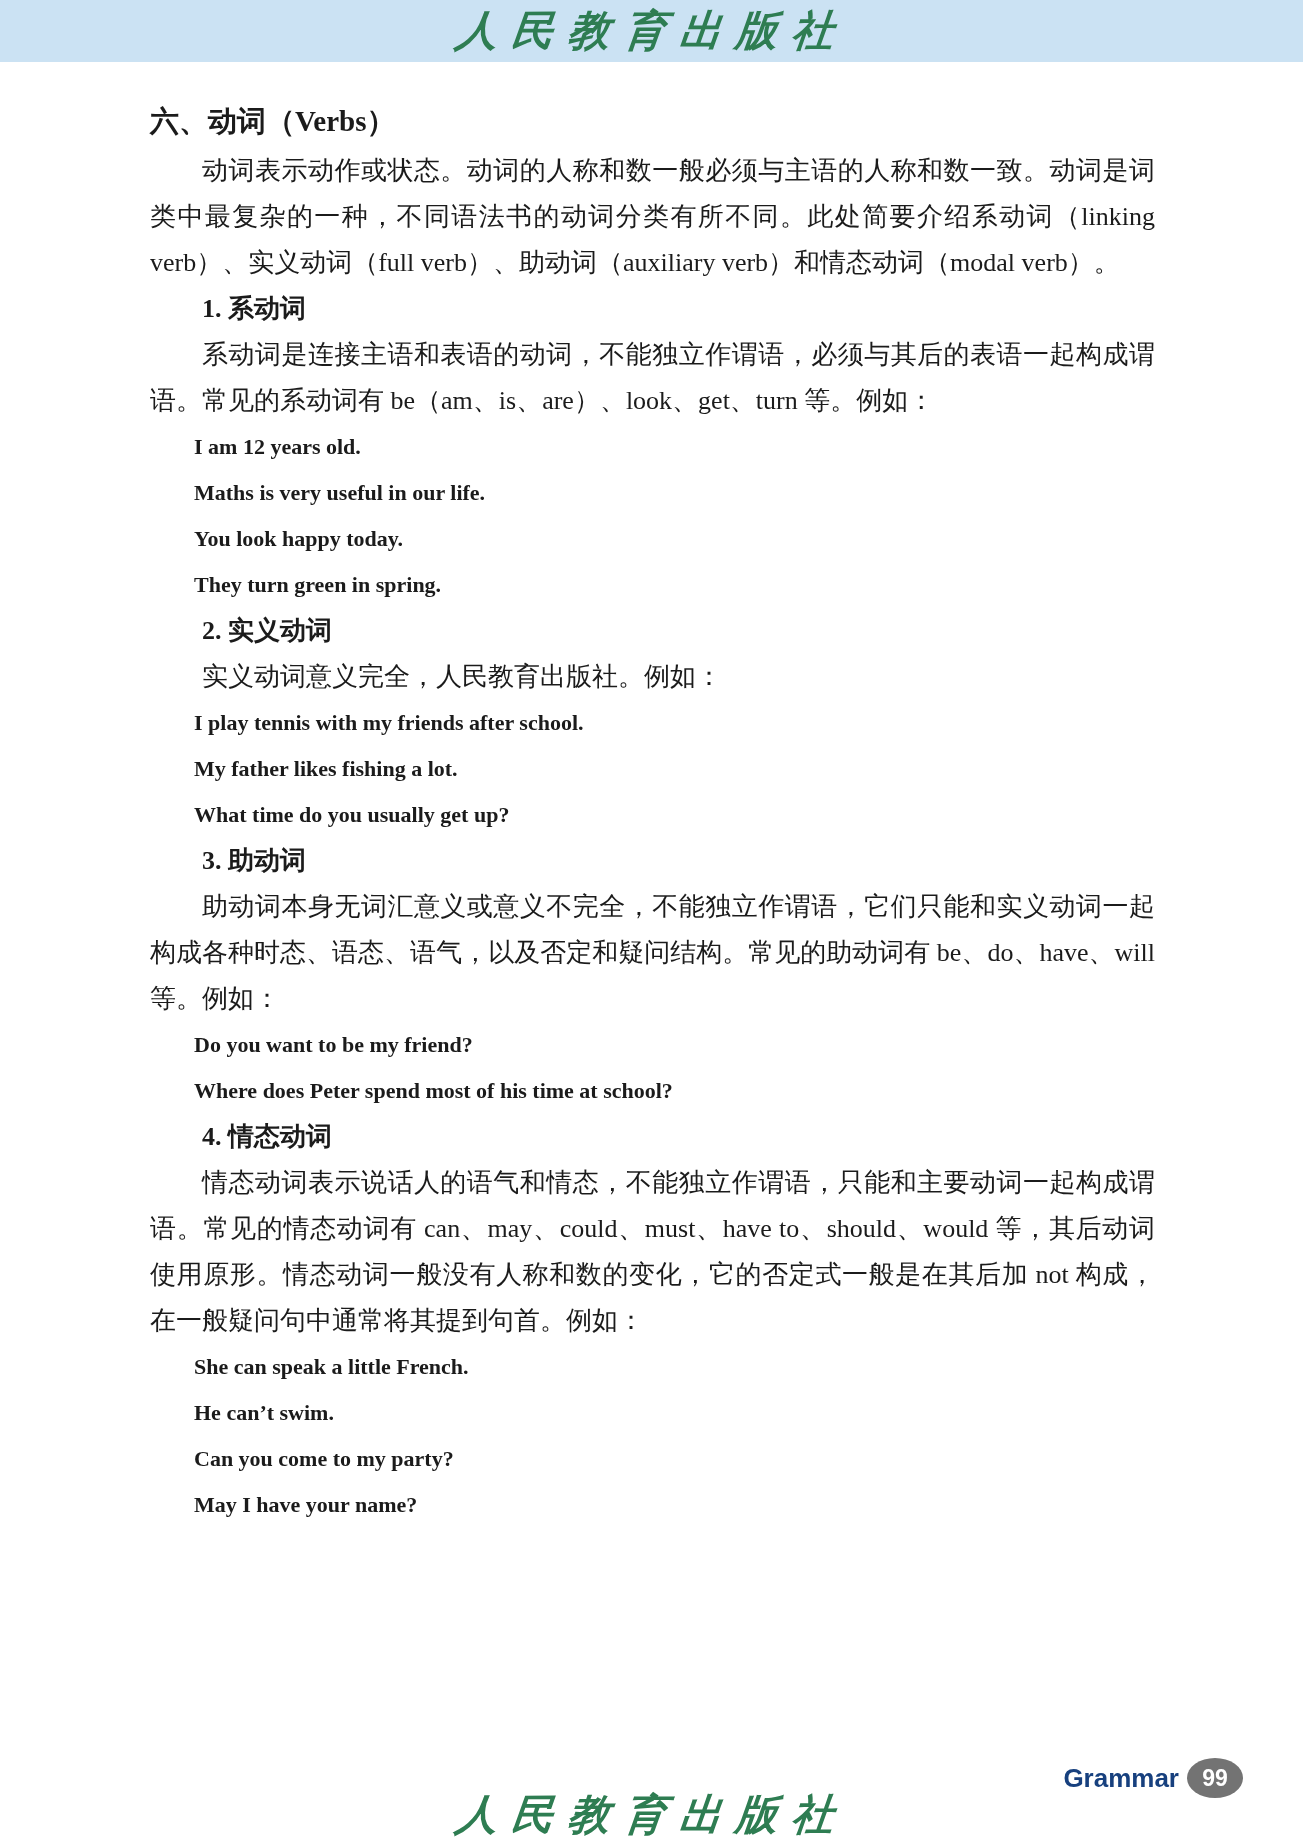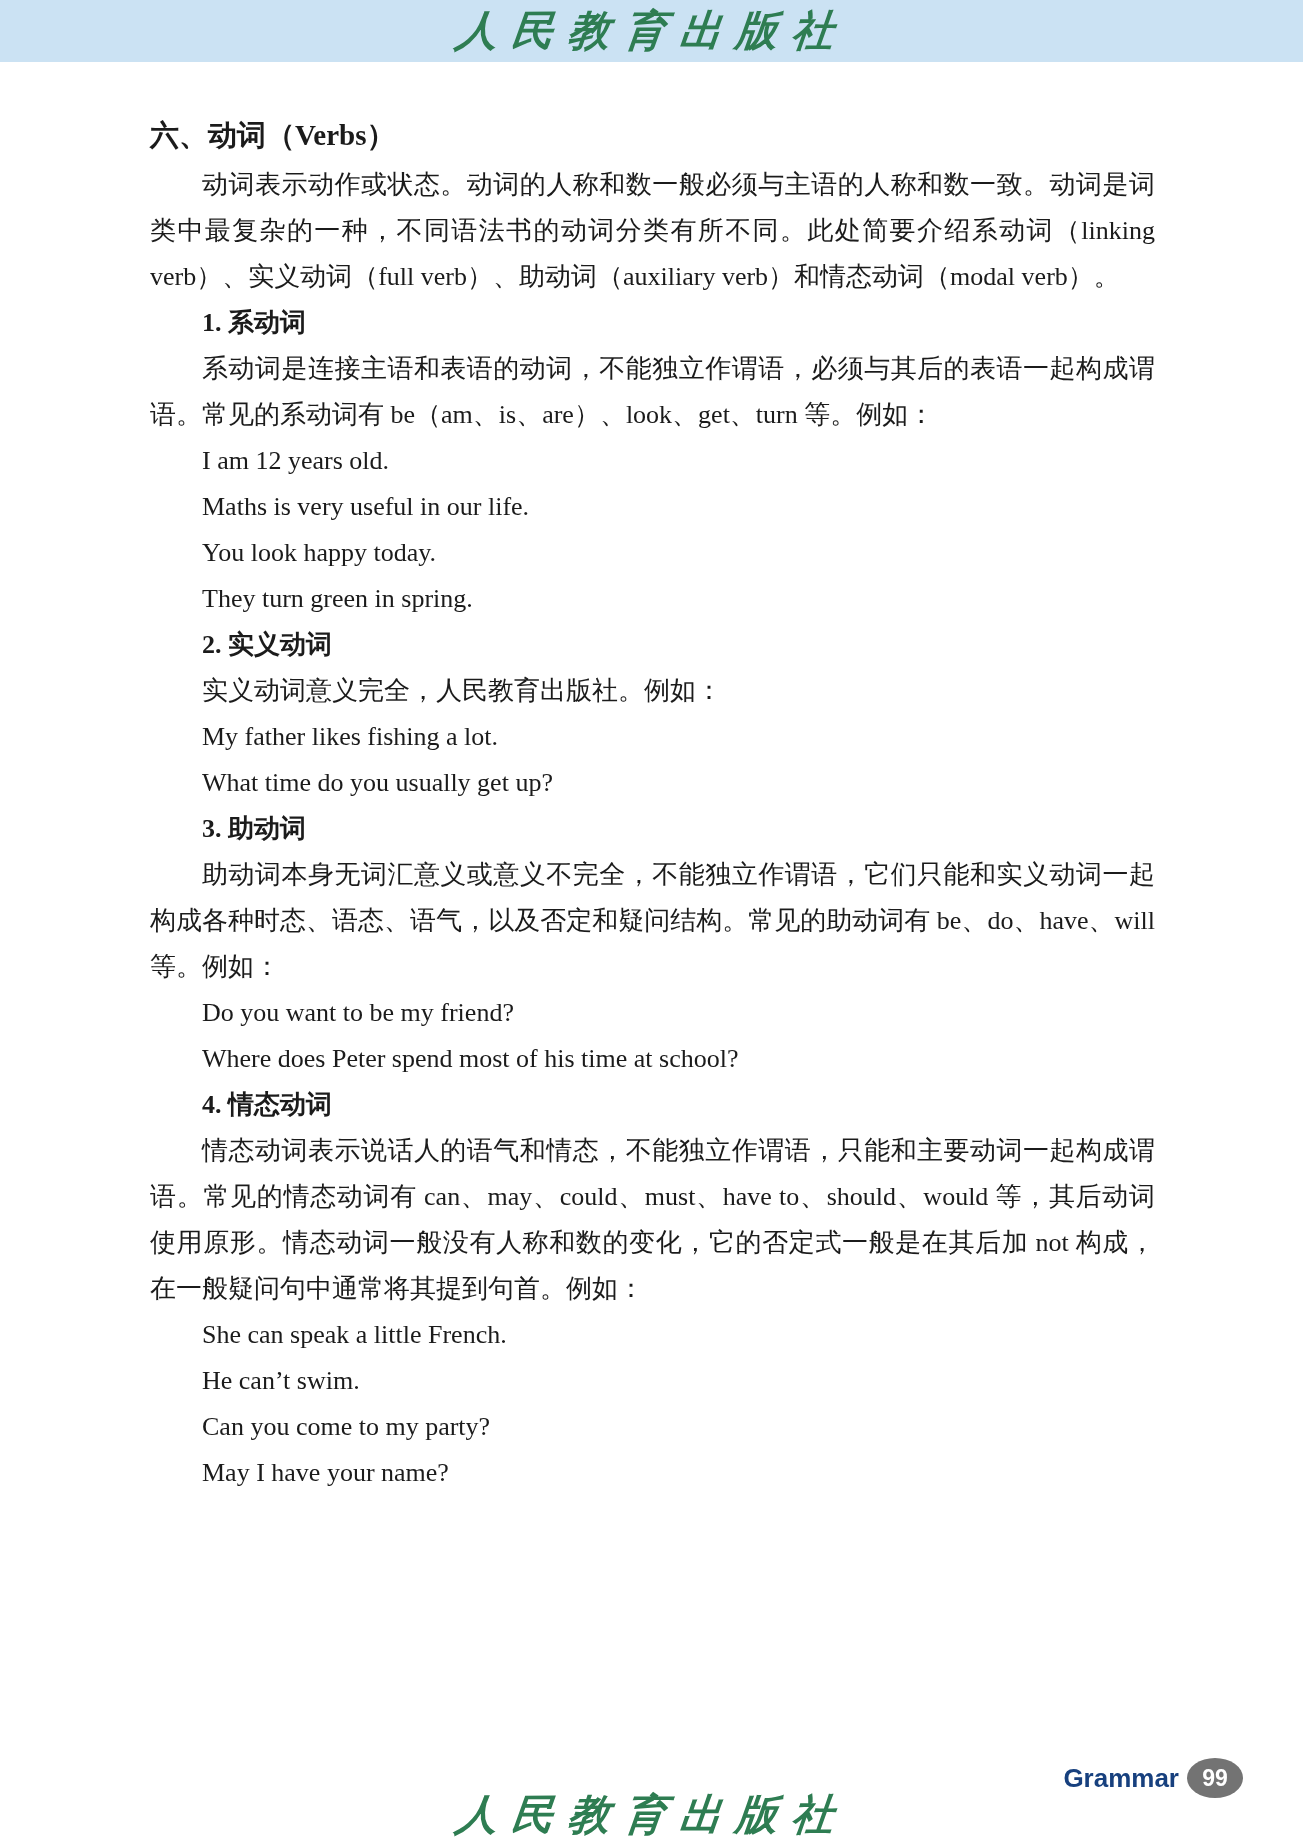--- a/index.html
+++ b/index.html
@@ -21,21 +21,21 @@
     font-style: italic;
     font-weight: 700;
     color: #2e7d52;
     font-size: 42px;
     letter-spacing: 14px;
     transform: skewX(-6deg);
     white-space: nowrap;
     line-height: 1;
   }
   .content {
-    padding: 48px 148px 0 150px;
+    padding: 34px 148px 0 150px;
     font-size: 26px;
     line-height: 46px;
   }
   .doc-title {
     font-size: 29px;
     font-weight: 700;
     line-height: 50px;
     margin: 0 0 2px 0;
   }
   .para {
@@ -47,21 +47,22 @@
   .sec-heading {
     margin: 0;
     font-weight: 700;
     padding-left: 2em;
     font-size: 26px;
     line-height: 46px;
   }
   .example {
     padding-left: 2em;
     line-height: 46px;
-    font-size: 26px;
+    font-size: 22px;
+    font-weight: bold;
   }
   .footer-right {
     position: absolute;
     right: 60px; bottom: 44px;
     display: flex; align-items: center; gap: 8px;
   }
   .footer-label {
     font-family: "Liberation Sans", sans-serif;
     font-weight: 700;
     font-size: 26px;
@@ -106,20 +107,21 @@
           <div class="example">Maths is very useful in our life.</div>
           <div class="example">You look happy today.</div>
           <div class="example">They turn green in spring.</div>
         </div>
   </div>
 
   <div class="section">
     <div class="sec-heading">2. 实义动词</div>
     <p class="para">实义动词意义完全，人民教育出版社。例如：</p>
     <div>
+          <div class="example">I play tennis with my friends after school.</div>
           <div class="example">My father likes fishing a lot.</div>
           <div class="example">What time do you usually get up?</div>
         </div>
   </div>
 
   <div class="section">
     <div class="sec-heading">3. 助动词</div>
     <p class="para">助动词本身无词汇意义或意义不完全，不能独立作谓语，它们只能和实义动词一起构成各种时态、语态、语气，以及否定和疑问结构。常见的助动词有 be、do、have、will 等。例如：</p>
     <div>
           <div class="example">Do you want to be my friend?</div>

